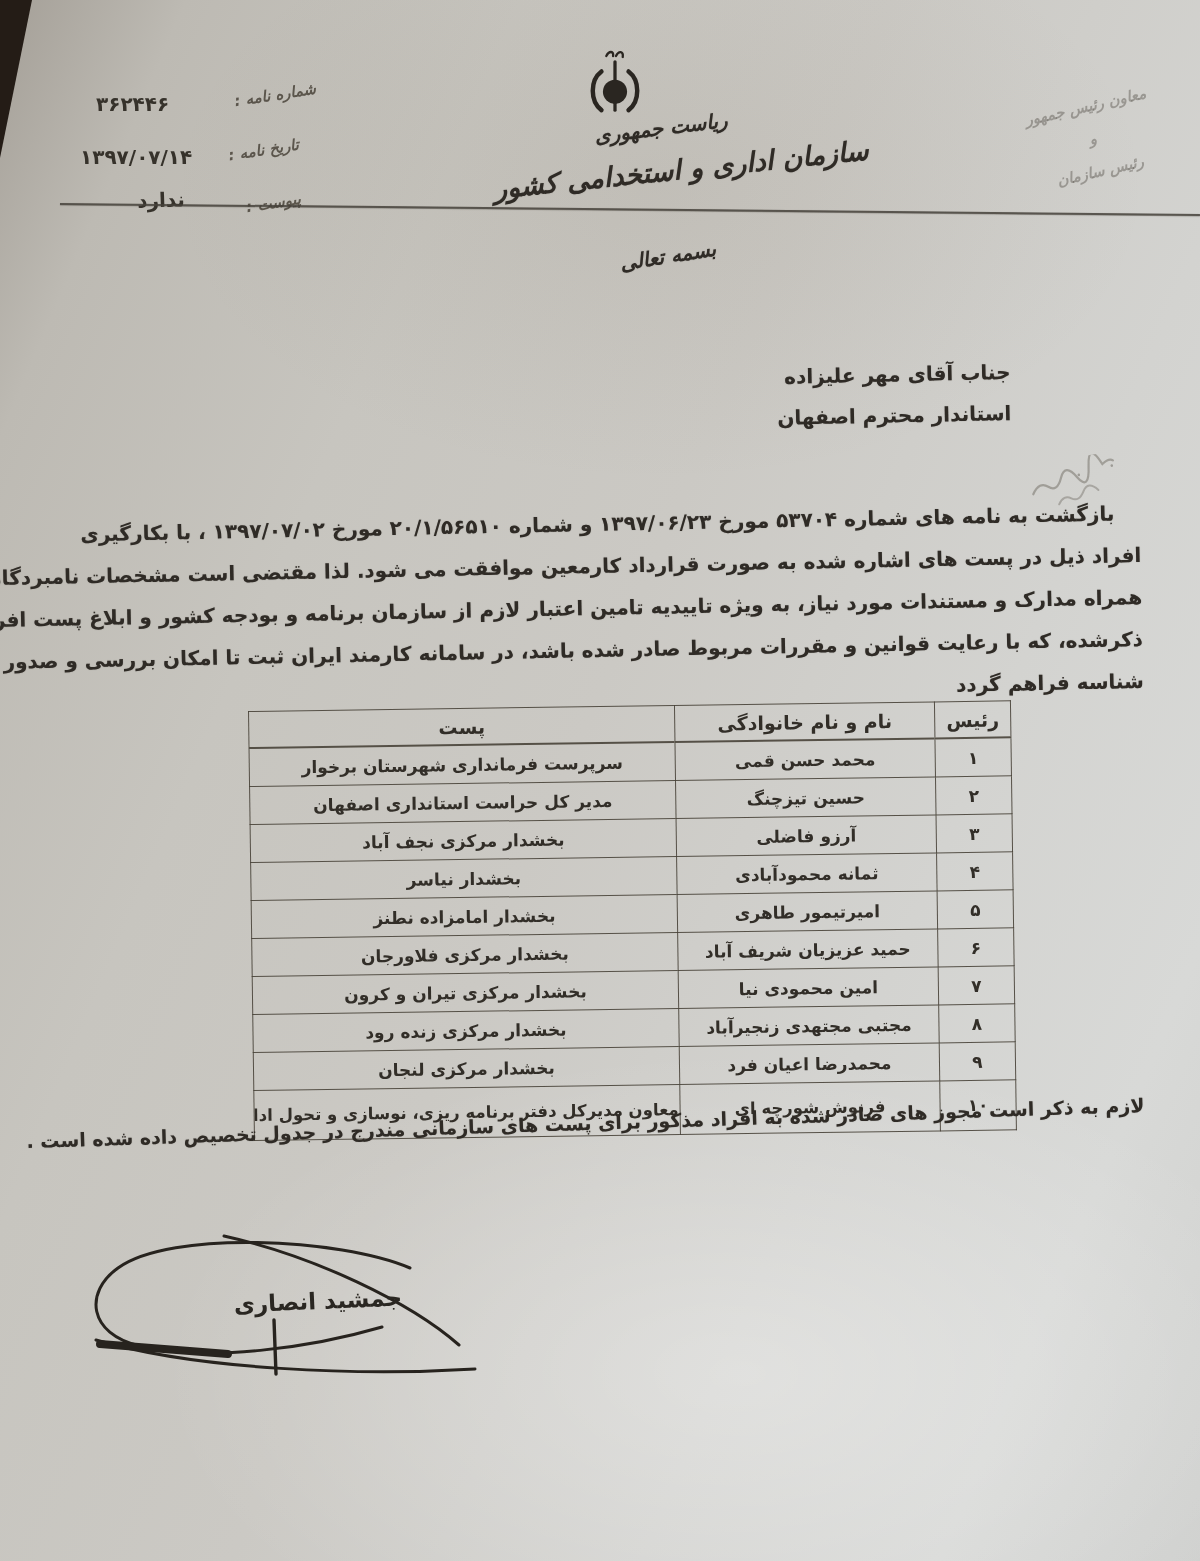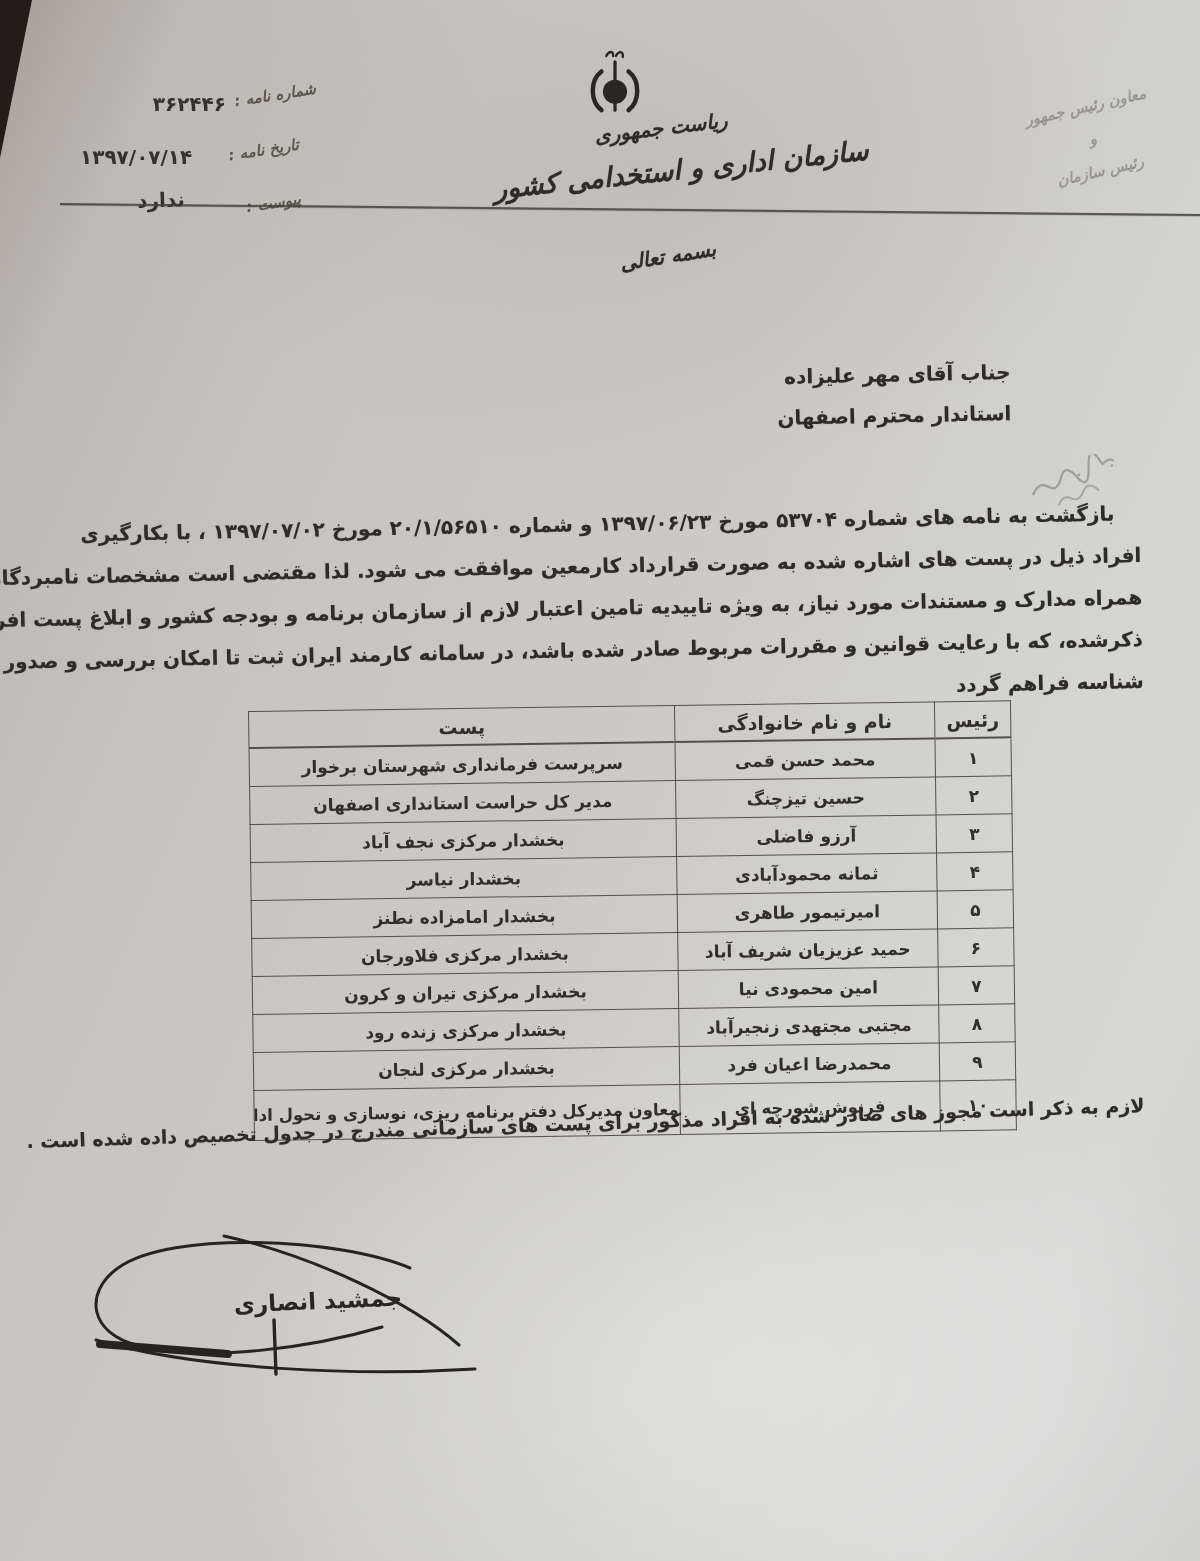--- a/index.html
+++ b/index.html
@@ -34,21 +34,21 @@
   svg{display:block;}
 </style>
 </head>
 <body>
 
 <div class="paper">
 
   <div class="corner-tl"></div>
 
   <div class="abs form-label" style="left:234px;top:86px;">شماره نامه :</div>
-  <div class="abs form-value" style="left:96px;top:92px;width:130px;text-align:right;">۳۶۲۴۴۶</div>
+  <div class="abs form-value" style="left:96px;top:92px;width:130px;text-align:left;">۳۶۲۴۴۶</div>
 
   <div class="abs form-label" style="left:228px;top:141px;">تاریخ نامه :</div>
   <div class="abs form-value" style="left:80px;top:145px;width:160px;text-align:left;letter-spacing:1px;">۱۳۹۷/۰۷/۱۴</div>
 
   <div class="abs form-label" style="left:246px;top:194px;">پیوست :</div>
   <div class="abs form-value" style="left:106px;top:188px;width:110px;text-align:center;transform:rotate(-2deg);">ندارد</div>
 
   <div class="abs" style="left:586px;top:48px;width:58px;height:74px;">
     <svg width="58" height="74" viewBox="0 0 60 76" fill="none">
       <path d="M21,8 C24,2 29,3 28,8 M31,8 C34,2 39,3 38,9" stroke="#2a2621" stroke-width="2.4" stroke-linecap="round"></path>

